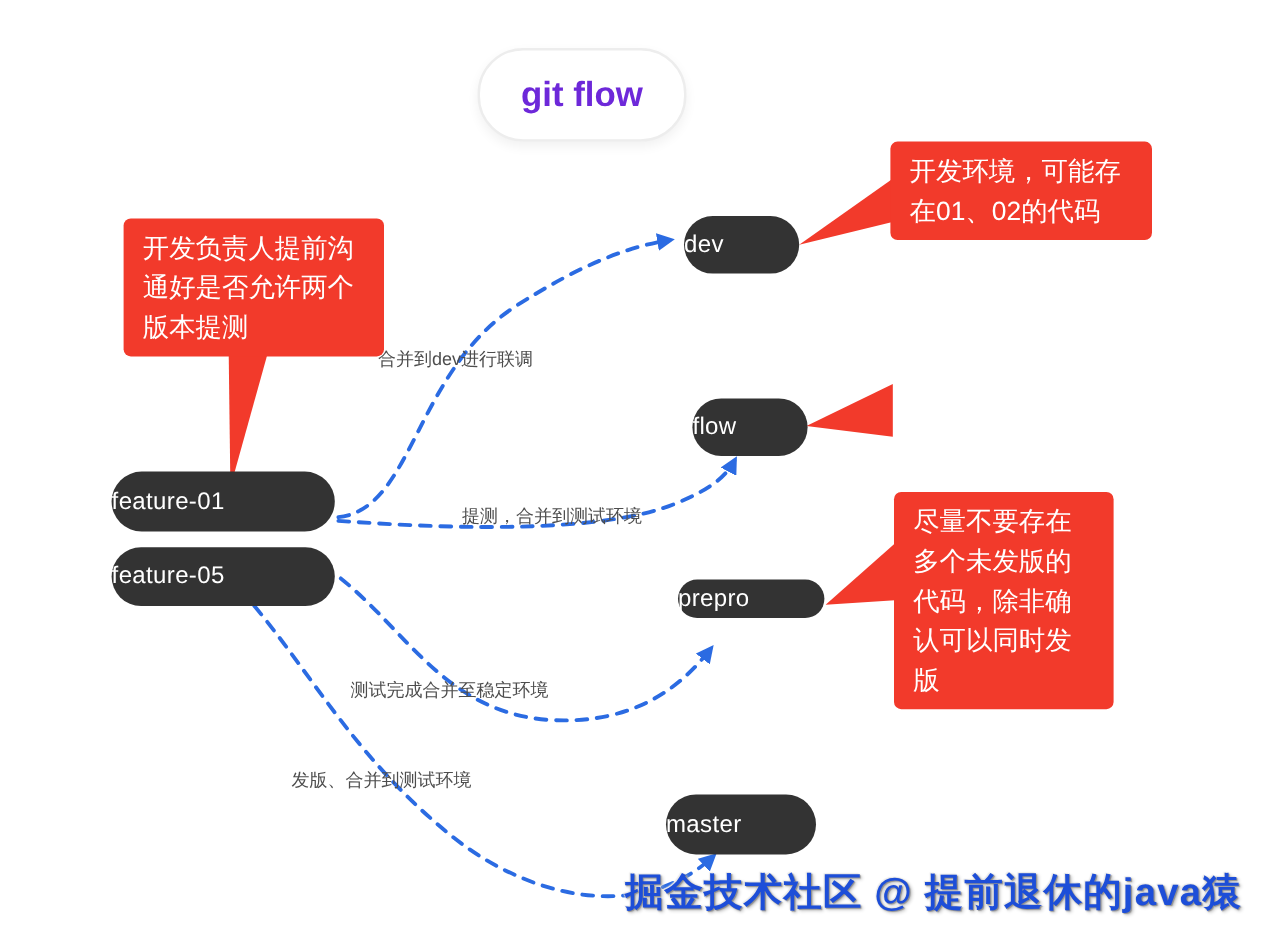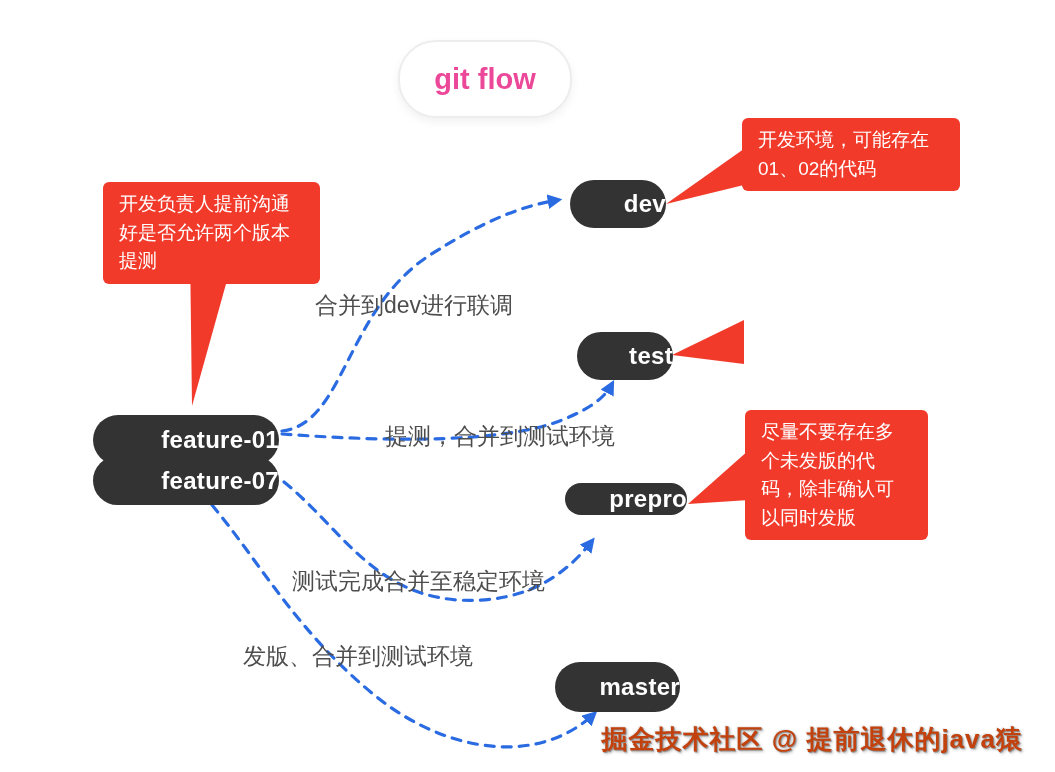--- a/index.html
+++ b/index.html
@@ -7,49 +7,49 @@
   }
   html,body{margin:0;padding:0;background:#fff;}
   #canvas{
     position:relative;width:1055px;height:772px;background:#ffffff;
     overflow:hidden;font-family:"Liberation Sans","DejaVu Sans",sans-serif;
   }
   #edges{position:absolute;left:0;top:0;}
   .flow{fill:none;stroke:var(--blue);stroke-width:3.2;stroke-dasharray:9 8;stroke-linecap:round;}
   .tail{fill:var(--red);}
   .node{
-    position:absolute;background:var(--node);color:#fff;font-weight:700;
-    display:flex;align-items:center;justify-content:flex-end;
-    border-radius:25px;font-size:24px;letter-spacing:.3px;
+    position:absolute;background:var(--node);color:#fff;font-weight:400;
+    display:flex;align-items:center;justify-content:flex-start;
+    border-radius:25px;font-size:20px;letter-spacing:.3px;
   }
   .title-pill{
     position:absolute;left:398px;top:40px;width:170px;height:74px;
     background:#fff;border:2px solid #ededed;border-radius:38px;
     box-shadow:0 4px 10px rgba(0,0,0,.06);
     display:flex;align-items:center;justify-content:center;
-    font-size:29px;font-weight:700;color:#ec4899;
+    font-size:29px;font-weight:700;color:#6d28d9;
   }
   .callout{
     position:absolute;background:var(--red);color:#fff;border-radius:6px;
-    padding:8px 16px;font-size:19px;line-height:1.5;box-sizing:border-box;
+    padding:8px 16px;font-size:22px;line-height:1.5;box-sizing:border-box;
     word-break:normal;overflow-wrap:break-word;
   }
   .edge-label{
-    position:absolute;color:var(--lbl);font-size:23px;white-space:nowrap;
+    position:absolute;color:var(--lbl);font-size:15px;white-space:nowrap;
   }
   .watermark{
-    position:absolute;right:32px;top:722px;font-size:26px;font-weight:700;
-    color:#c2410c;letter-spacing:1px;white-space:nowrap;
+    position:absolute;right:20px;top:722px;font-size:32px;font-weight:700;
+    color:#1d4ed8;letter-spacing:1px;white-space:nowrap;
     text-shadow:1px 1px 1px #8c8c8c, 2px 2px 3px #c2c2c2, -1px -1px 1px #e8e8e8;
   }
   #node-dev{left:570px;top:180px;width:96px;height:48px;}
   #node-test{left:577px;top:332px;width:96px;height:48px;}
   #node-prepro{left:565px;top:483px;width:122px;height:32px;}
   #node-master{left:555px;top:662px;width:125px;height:50px;}
-  #node-f01{left:93px;top:393px;width:186px;height:50px;margin-top:22px;}
+  #node-f01{left:93px;top:393px;width:186px;height:50px;}
   #node-f02{left:93px;top:456px;width:186px;height:49px;}
   #callout-master-pull{left:103px;top:182px;width:217px;}
   #callout-dev-env{left:742px;top:118px;width:218px;}
   #callout-test-env{left:740px;top:260px;width:218px;}
   #callout-prepro-env{left:745px;top:410px;width:183px;}
   #label-to-dev{left:315px;top:290px;}
   #label-to-test{left:368px;top:421px;margin-left:17px;}
   #label-to-prepro{left:292px;top:566px;}
   #label-to-master{left:243px;top:641px;}
 </style>
@@ -77,33 +77,33 @@
   </svg>
 
   <div class="title-pill">
     <span>git flow</span>
   </div>
 
   <div id="node-dev" class="node">
     <span>dev</span>
   </div>
   <div id="node-test" class="node">
-    <span>test</span>
+    <span>flow</span>
   </div>
   <div id="node-prepro" class="node">
     <span>prepro</span>
   </div>
   <div id="node-master" class="node">
     <span>master</span>
   </div>
   <div id="node-f01" class="node">
     <span>feature-01</span>
   </div>
   <div id="node-f02" class="node">
-    <span>feature-07</span>
+    <span>feature-05</span>
   </div>
 
   <div id="callout-master-pull" class="callout">开发负责人提前沟通好是否允许两个版本提测</div>
   <div id="callout-dev-env" class="callout">开发环境，可能存在01、02的代码</div>
   <div id="callout-prepro-env" class="callout">尽量不要存在多个未发版的代码，除非确认可以同时发版</div>
 
   <div id="label-to-dev" class="edge-label">合并到dev进行联调</div>
   <div id="label-to-test" class="edge-label">提测，合并到测试环境</div>
   <div id="label-to-prepro" class="edge-label">测试完成合并至稳定环境</div>
   <div id="label-to-master" class="edge-label">发版、合并到测试环境</div>

